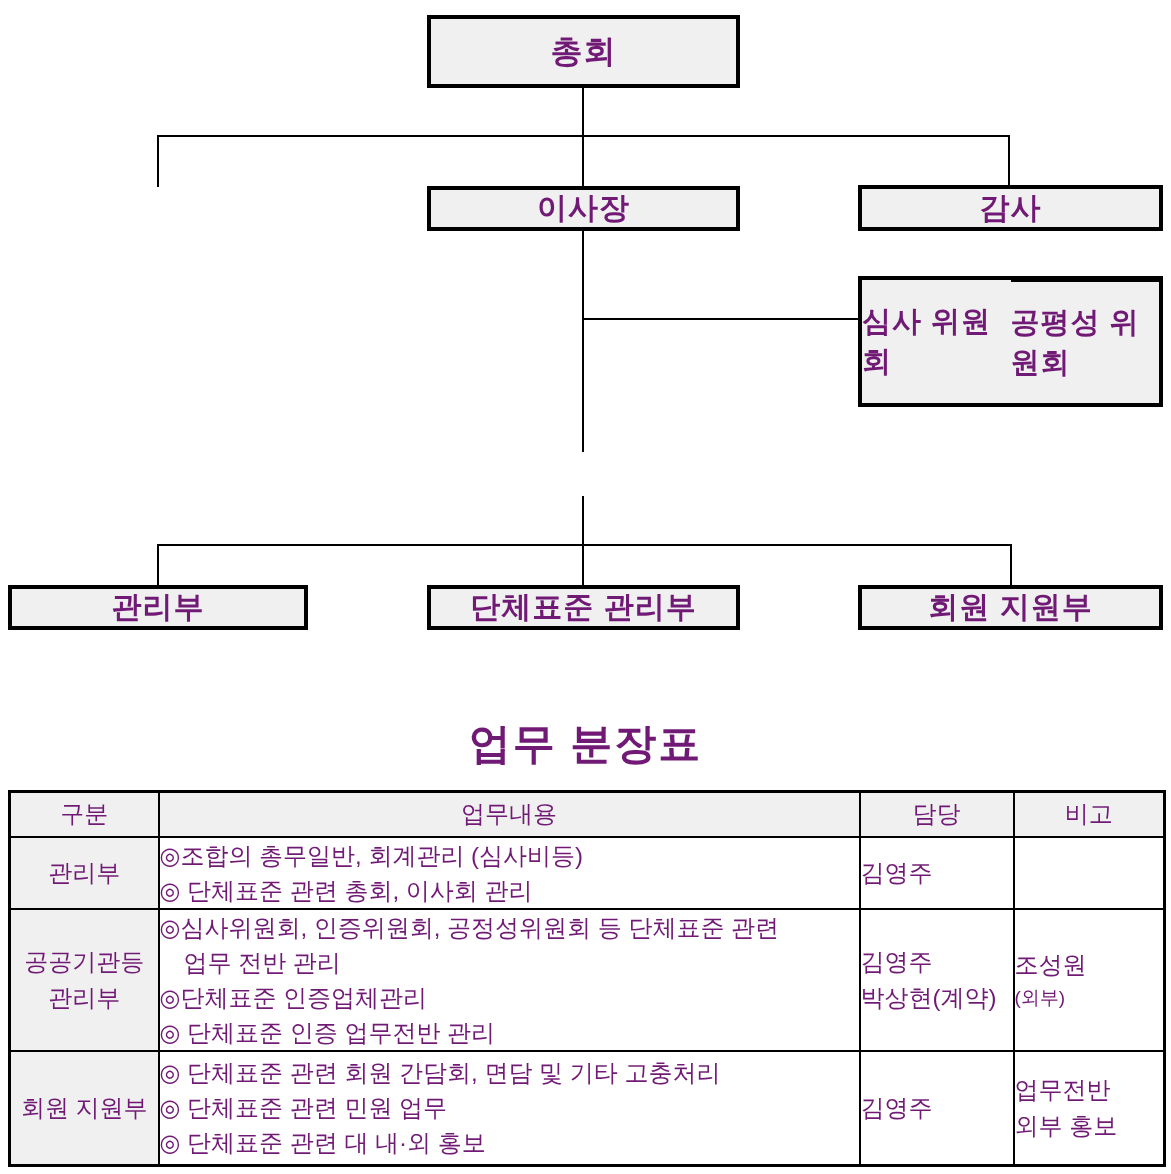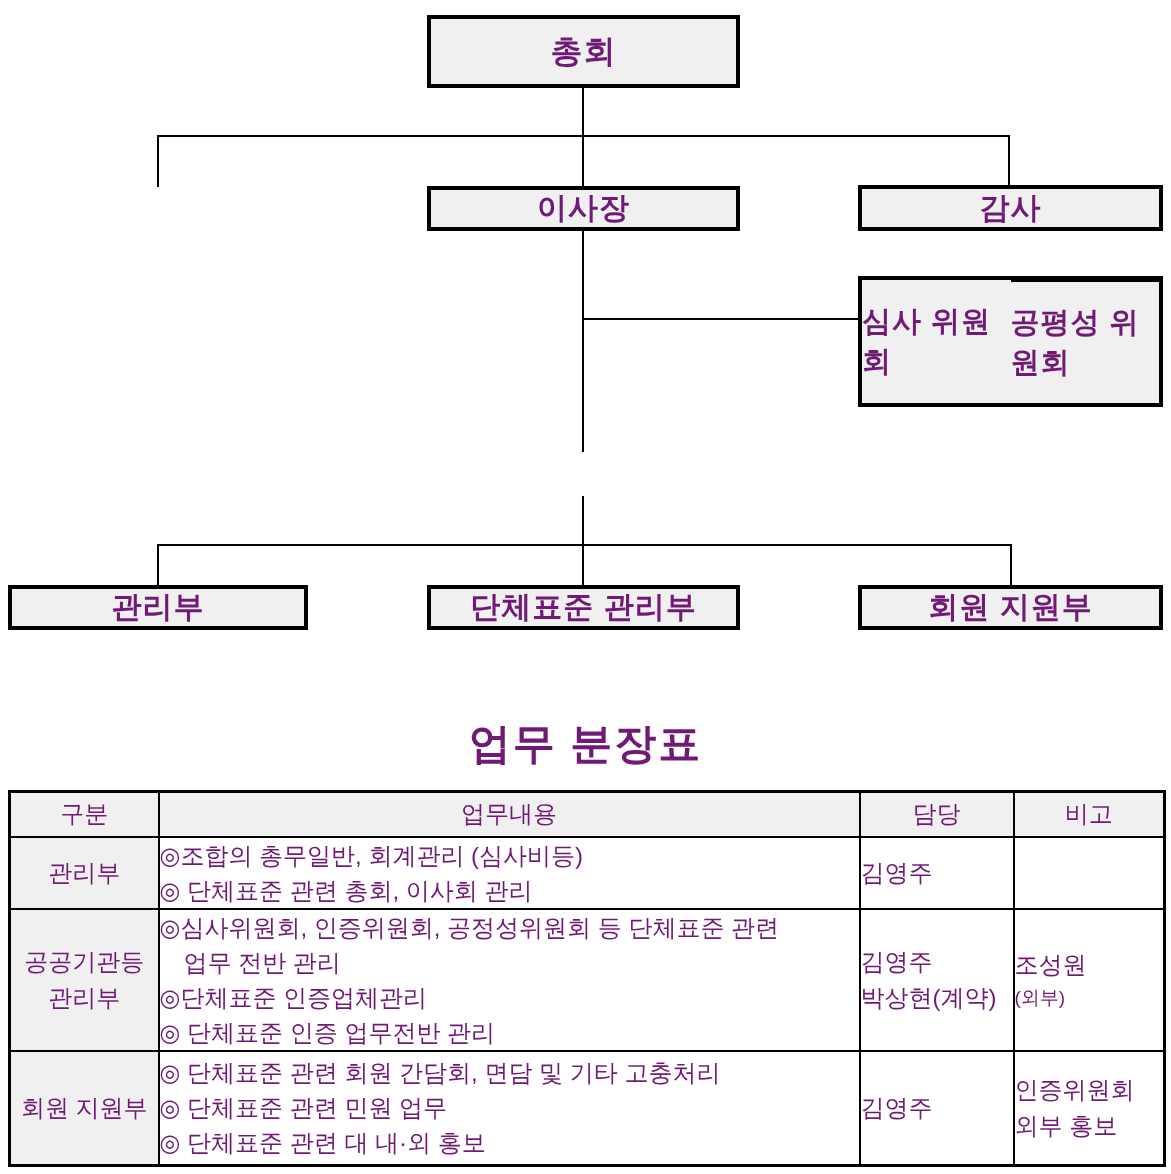--- a/index.html
+++ b/index.html
@@ -143,20 +143,20 @@
       </td>
       <td class="cell-duties">
         <div class="duty-line">◎ 단체표준 관련 회원 간담회, 면담 및 기타 고충처리</div>
         <div class="duty-line">◎ 단체표준 관련 민원 업무</div>
         <div class="duty-line">◎ 단체표준 관련 대 내·외 홍보</div>
       </td>
       <td class="cell-staff">
         <div class="stack-line">김영주</div>
       </td>
       <td class="cell-remarks">
-        <div class="stack-line">인증위원회</div>
+        <div class="stack-line">업무전반</div>
         <div class="stack-line">외부 홍보</div>
       </td>
     </tr>
   </tbody>
     </table>
 
 </div>
 
 </body></html>

